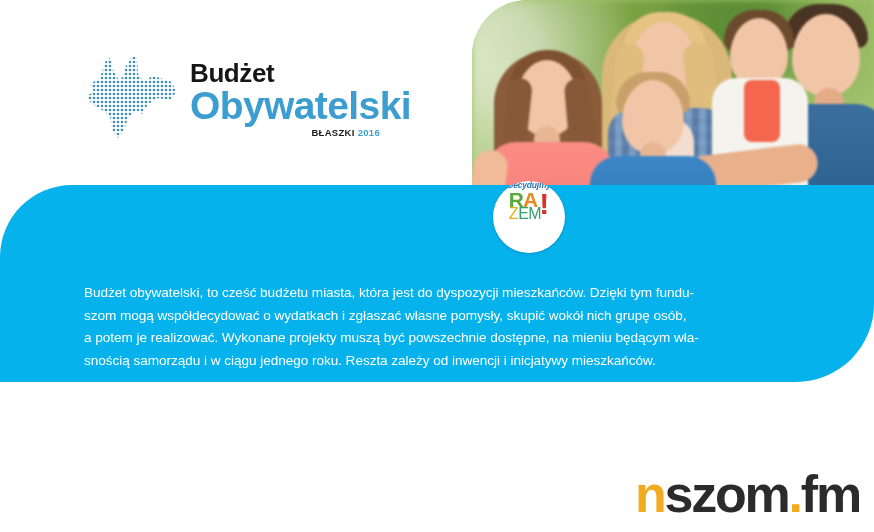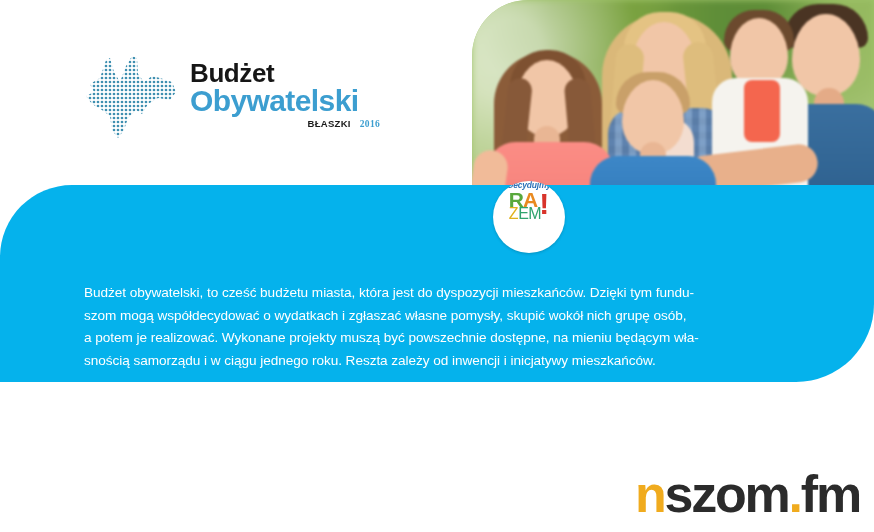--- a/index.html
+++ b/index.html
@@ -260,37 +260,37 @@
     width: 190px;
   }
   #logo-line1 {
     font-size: 26px;
     font-weight: bold;
     color: #161616;
     line-height: 1.02;
     letter-spacing: -0.4px;
   }
   #logo-line2 {
-    font-size: 30px;
+    font-size: 39px;
     font-weight: bold;
     color: #3c9ed0;
     line-height: 1.02;
     letter-spacing: -0.6px;
     margin-top: -1px;
   }
   #logo-line3 {
     margin-top: 2px;
     text-align: right;
     font-size: 9.5px;
     font-weight: bold;
     letter-spacing: 0.3px;
     white-space: nowrap;
   }
   #logo-city { color: #1a1a1a; }
-  #logo-year { color: #3c9ed0; margin-left: 9px; font-family: Liberation Serif, serif; }
+  #logo-year { color: #3c9ed0; margin-left: 3px; }
 
   
   #nasze-logo {
     position: absolute;
     right: 14px;
     bottom: 12px;
     font-size: 52px;
     font-weight: bold;
     letter-spacing: -2.2px;
     line-height: 1;

